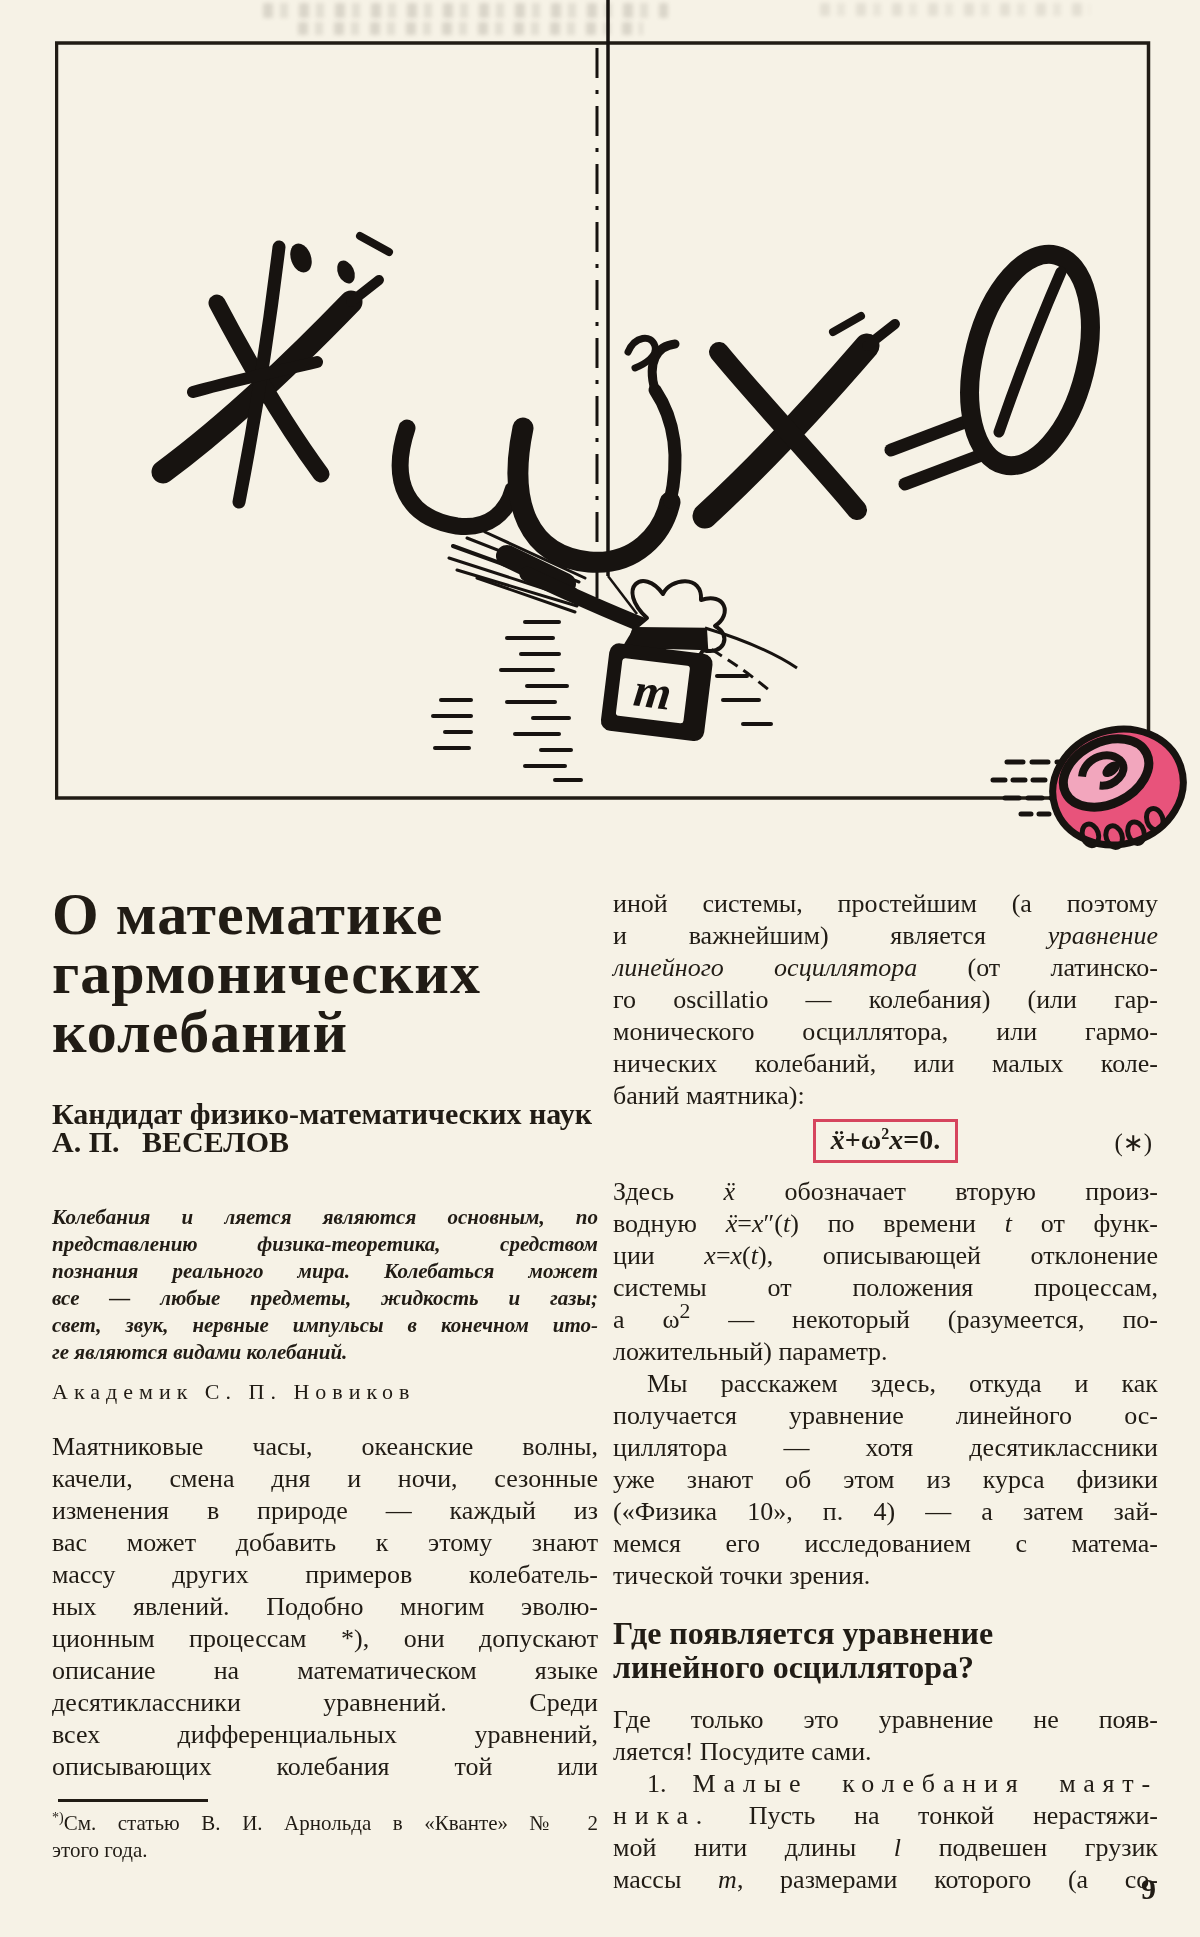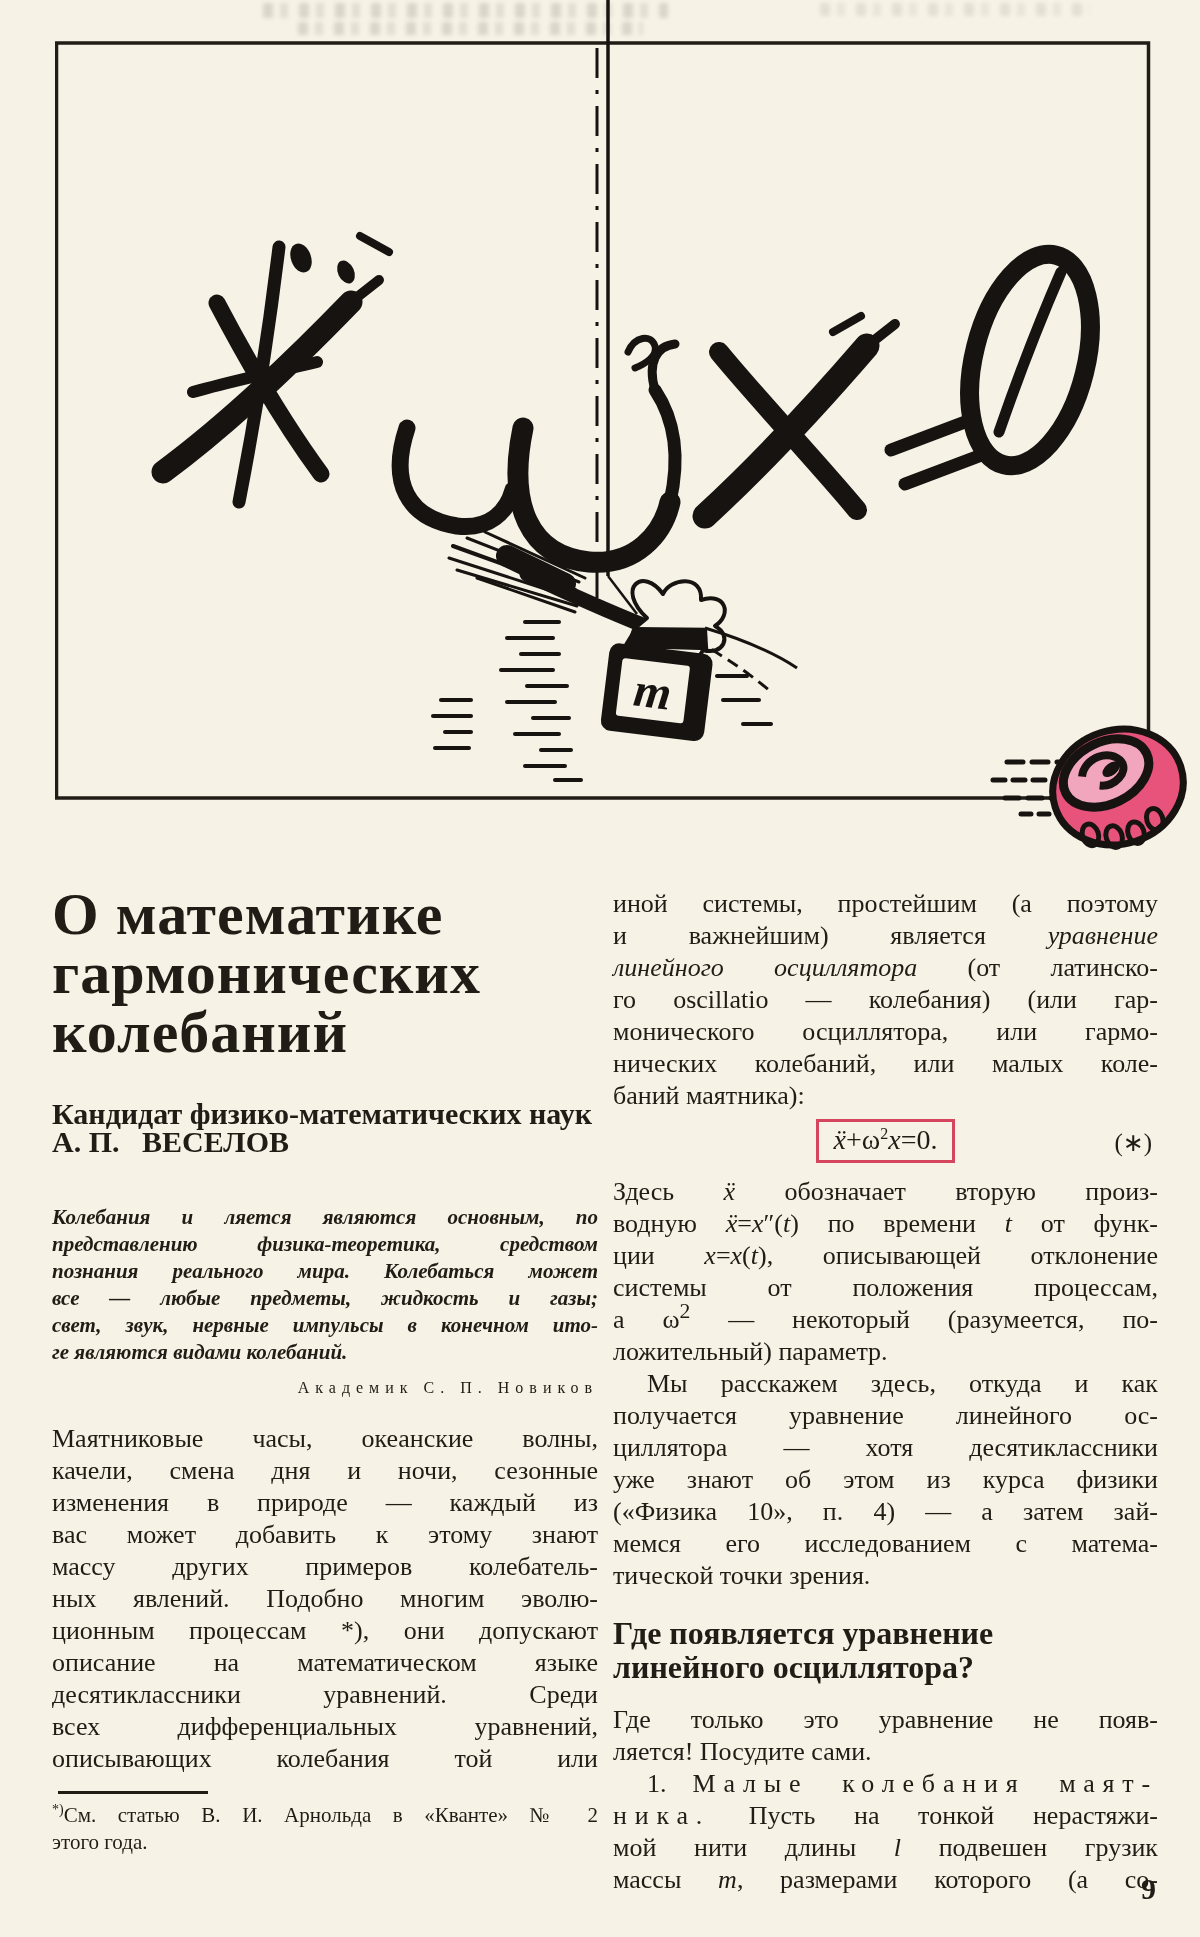--- a/index.html
+++ b/index.html
@@ -18,35 +18,35 @@
   #illo{position:absolute;left:55px;top:0;width:1140px;height:860px;}
 
   
   #col-left{position:absolute;left:52px;top:885px;width:546px;}
   #col-right{position:absolute;left:613px;top:888px;width:545px;}
 
   .title-block div{font-weight:700;font-size:60px;line-height:59px;letter-spacing:1px;}
   .author-block{margin-top:38px;font-weight:700;font-size:30px;line-height:28px;}
   .epigraph{margin-top:48px;font-style:italic;font-weight:700;}
   .epigraph .ln{font-size:21px;line-height:27px;}
-  .attribution{margin-top:13px;font-size:16px;letter-spacing:6px;text-align:right;white-space:nowrap;}
+  .attribution{margin-top:13px;font-size:22px;letter-spacing:6px;text-align:left;white-space:nowrap;}
   .body-block{margin-top:26px;}
 
   .ln{font-size:26px;line-height:32px;text-align:left;}
   .jl{text-align:justify;text-align-last:justify;}
   .ind .ln:first-child{text-indent:34px;}
 
   .footnote{margin-top:10px;}
   .fn-rule{width:150px;border-top:3px solid #211c15;margin:16px 0 8px 6px;}
   .footnote .ln{font-size:21px;line-height:27px;}
   .footnote sup{font-size:14px;}
 
   .eqrow{position:relative;text-align:center;margin:7px 0 9px 0;height:48px;}
   .eqbox{display:inline-block;border:3px solid #d6455e;padding:2px 15px 4px 15px;
-    font-weight:400;font-size:28px;line-height:32px;}
+    font-weight:700;font-size:28px;line-height:32px;}
   .eqbox sup{font-size:16px;}
   .eqtag{position:absolute;right:6px;top:9px;font-size:25px;}
 
   .sect-head{margin-top:24px;margin-bottom:20px;font-weight:700;}
   .sect-head .hl{font-size:32px;line-height:34px;}
 
   .rz{letter-spacing:.3em;}
   sup{line-height:0;}
 
   #page-number{position:absolute;right:44px;top:1872px;font-weight:700;font-size:30px;}

